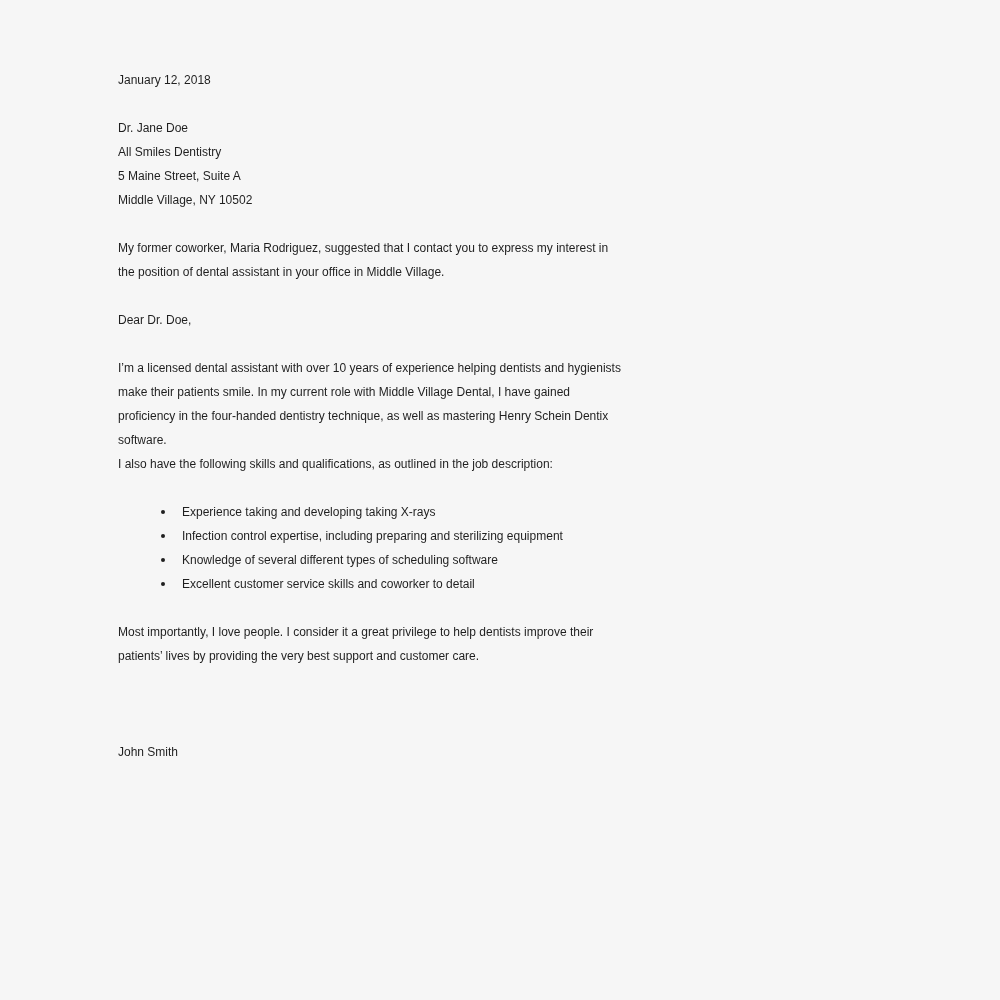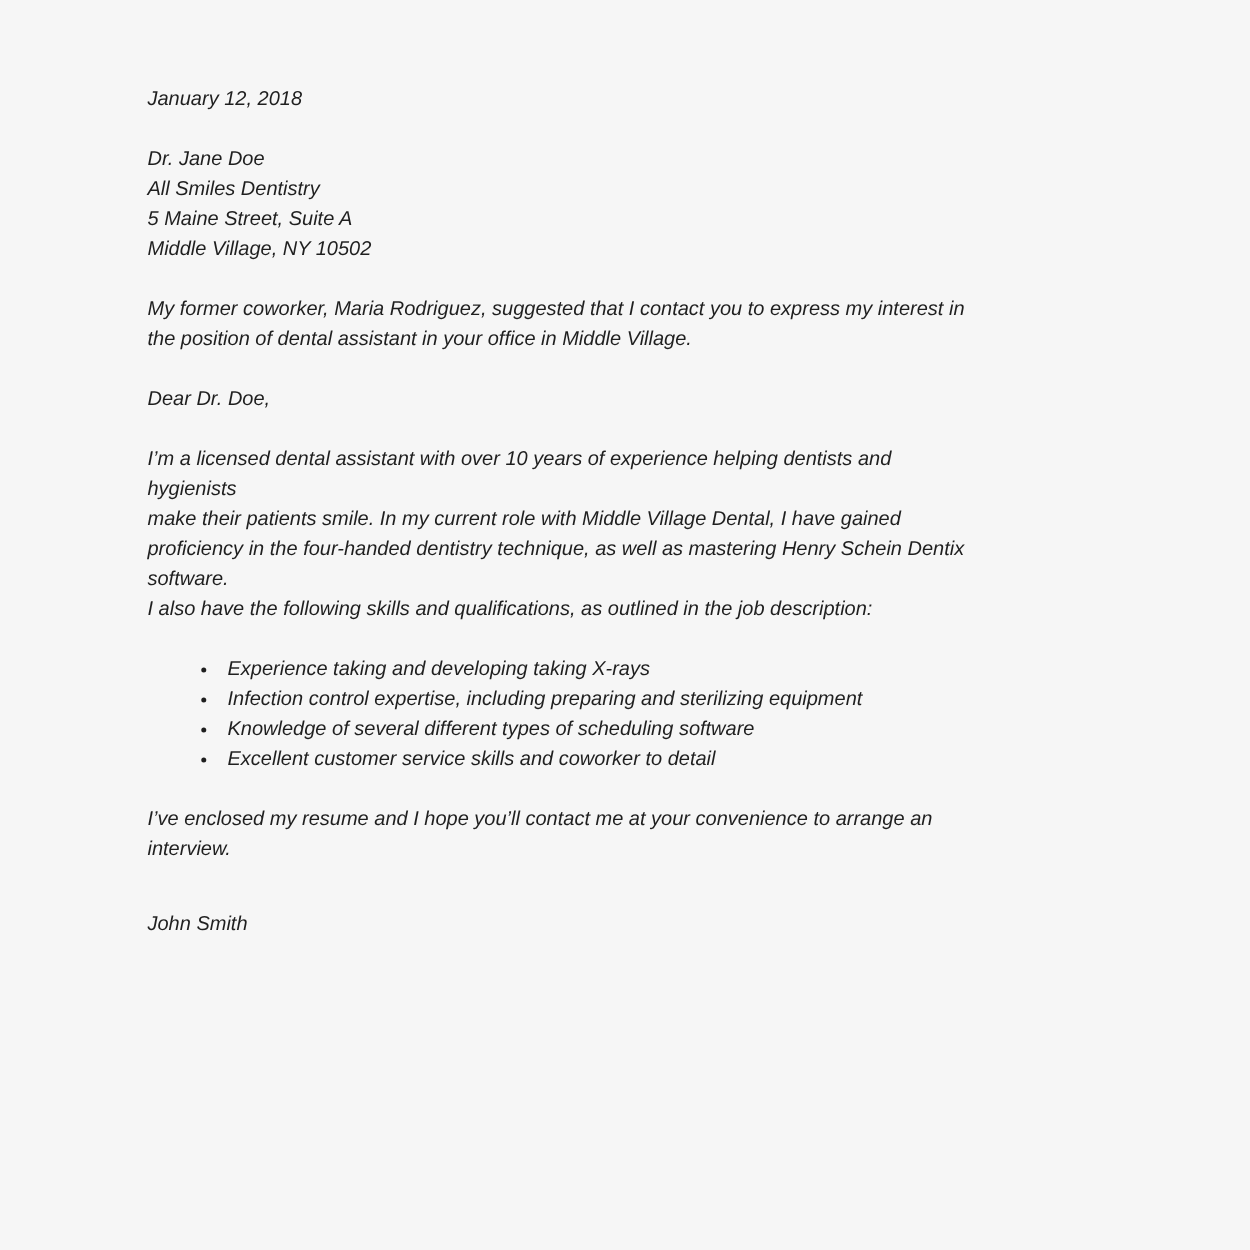--- a/index.html
+++ b/index.html
@@ -12,23 +12,22 @@
     background: #f6f6f6;
     font-family: "Liberation Sans", "DejaVu Sans", sans-serif;
     color: #1f1f1f;
     overflow: hidden;
   }
   .letter {
     box-sizing: border-box;
     width: 840px;
     height: 1000px;
     padding: 68px 60px 0 118px;
-    font-size: 16px;
+    font-size: 12px;
     line-height: 24px;
-    font-style: italic;
   }
   .block {
     margin: 24px 0 0 0;
     white-space: pre-line;
   }
   .block.first {
     margin-top: 0;
   }
   ul.skills-list {
     margin: 24px 0 0 0;
@@ -36,21 +35,21 @@
     list-style: disc outside;
   }
   ul.skills-list li {
     line-height: 24px;
     padding-left: 6px;
   }
   ul.skills-list li::marker {
     font-size: 13px;
   }
   .signature {
-    margin-top: 36px;
+    margin-top: 72px;
   }
 </style>
 </head>
 <body>
 
 <div class="letter">
 
   <div class="block first">January 12, 2018</div>
 
   <div class="block">Dr. Jane Doe
@@ -69,20 +68,20 @@
 software.
 I also have the following skills and qualifications, as outlined in the job description:</div>
 
   <ul class="skills-list">
     <li>Experience taking and developing taking X-rays</li>
     <li>Infection control expertise, including preparing and sterilizing equipment</li>
     <li>Knowledge of several different types of scheduling software</li>
     <li>Excellent customer service skills and coworker to detail</li>
   </ul>
 
+  <div class="block">Most importantly, I love people. I consider it a great privilege to help dentists improve their
+patients’ lives by providing the very best support and customer care.</div>
 
-  <div class="block">I’ve enclosed my resume and I hope you’ll contact me at your convenience to arrange an
-interview.</div>
 
 
   <div class="block signature">John Smith</div>
 
 </div>
 
 </body></html>

